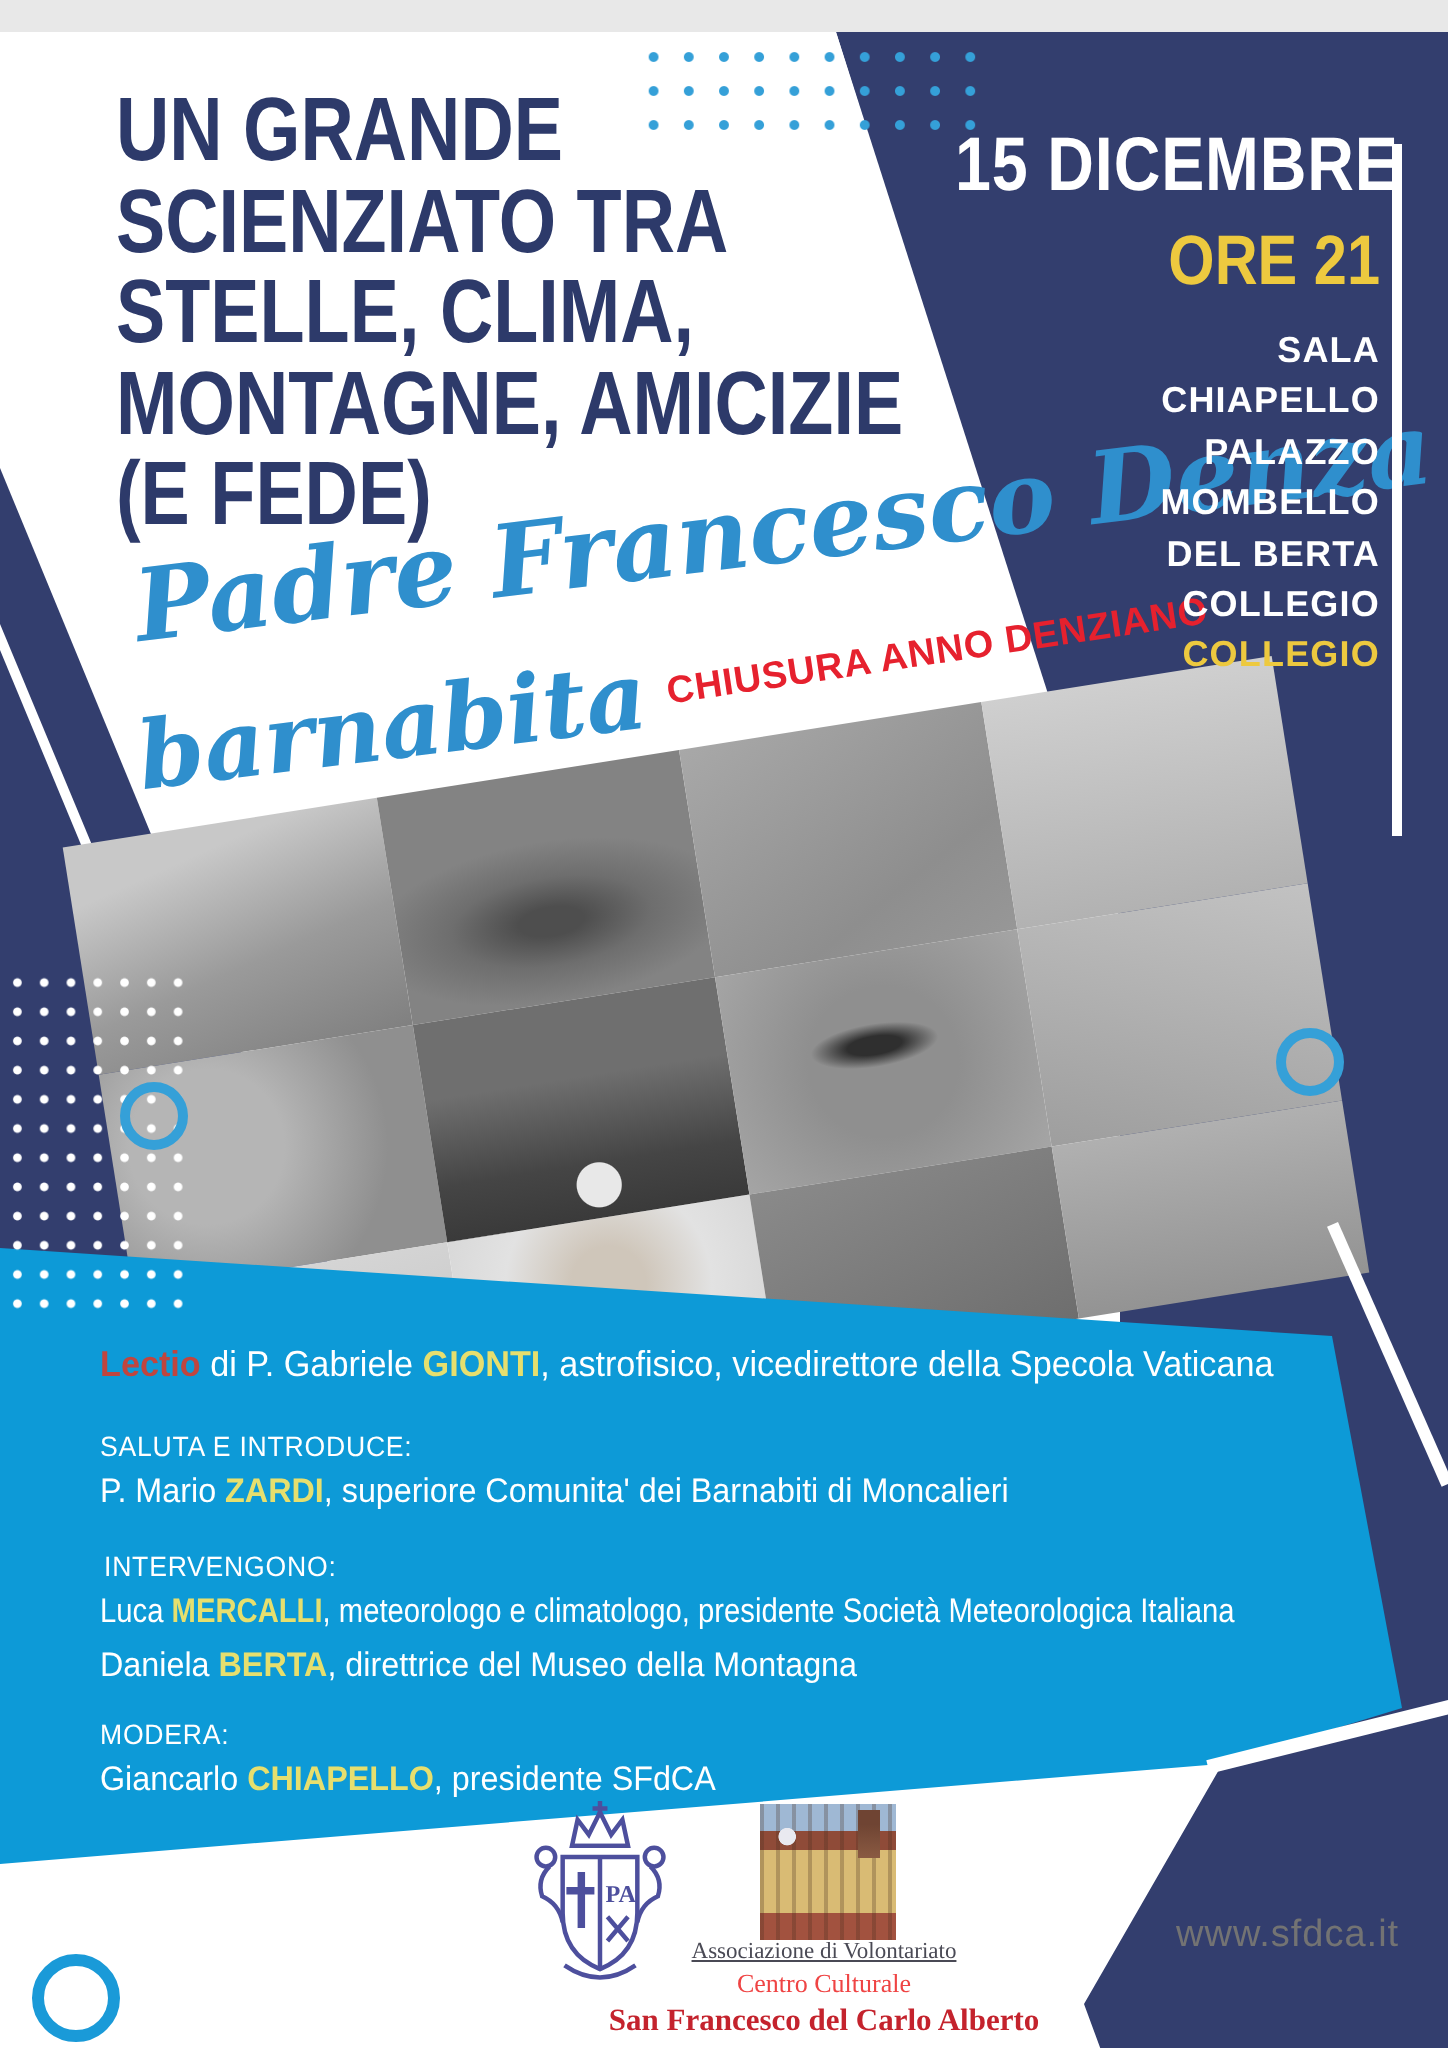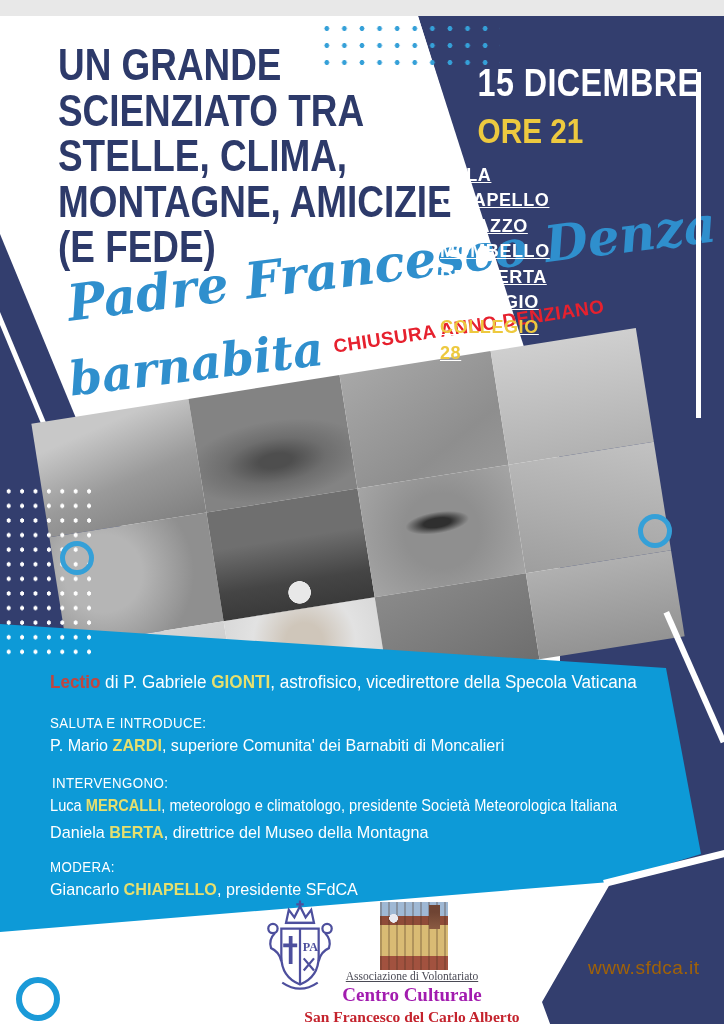--- a/index.html
+++ b/index.html
@@ -32,24 +32,24 @@
   
   .title{left:58px;top:26px;color:var(--title-navy);font-weight:700;font-size:45px;line-height:45.5px;
     letter-spacing:0px;transform:scaleX(.82);transform-origin:left top;white-space:nowrap;}
   .script{color:var(--script-blue);font-family:"DejaVu Serif",serif;font-style:italic;font-weight:700;white-space:nowrap;}
   .script1{left:64px;top:258px;font-size:50px;transform:rotate(-7deg);transform-origin:left top;}
   .script2{left:66px;top:336px;font-size:47px;transform:rotate(-7deg);transform-origin:left top;}
   .chiusura{left:332px;top:320px;color:var(--red-bright);font-weight:700;font-size:19px;letter-spacing:.4px;
     transform:rotate(-8.5deg);transform-origin:left top;white-space:nowrap;}
 
   
-  .panel{right:34px;top:46px;width:250px;color:#fff;}
+  .panel{right:34px;top:46px;width:250px;text-align:right;color:#fff;}
   .p-date{font-size:38px;font-weight:700;letter-spacing:.5px;transform:scaleX(.85);transform-origin:right top;white-space:nowrap;}
   .p-time{font-size:35px;font-weight:700;color:var(--gold);margin-top:6px;transform:scaleX(.85);transform-origin:right top;}
-  .p-venue{margin-top:12px;font-size:18px;font-weight:700;line-height:25.4px;letter-spacing:.6px;text-decoration:underline;}
+  .p-venue{margin-top:12px;font-size:18px;font-weight:700;line-height:25.4px;letter-spacing:.6px;}
   .p-addr{color:var(--gold);}
 
   
   .collage{left:52px;top:358px;width:612px;height:312px;transform:rotate(-9deg);
     display:grid;grid-template-columns:26% 25% 25% 24%;grid-template-rows:37% 35% 28%;}
   .collage div{width:100%;height:100%;}
   .c1{background:linear-gradient(165deg,#c8c8c8 20%,#9a9a9a 60%,#808080);}
   .c2{background:radial-gradient(ellipse 60% 35% at 50% 65%,#4e4e4e 18%,#6e6e6e 55%,#838383);}
   .c3{background:linear-gradient(150deg,#a8a8a8,#8e8e8e 70%,#979797);}
   .c4{background:linear-gradient(180deg,#cfcfcf,#b2b2b2);}
@@ -86,23 +86,23 @@
   
   .crest{left:258px;top:882px;width:84px;height:104px;}
   .building{left:380px;top:886px;width:68px;height:68px;
     background:
       radial-gradient(circle 7px at 20% 24%,#e9e9f0 60%,transparent 65%),
       repeating-linear-gradient(90deg,rgba(70,45,30,.28) 0 2px,transparent 2px 8px),
       linear-gradient(180deg,#9fb8d4 0 20%,#8f4b38 20% 34%,#d9bb74 34% 80%,#a2523f 80%);}
   .btower{right:8px;top:3px;width:11px;height:24px;background:linear-gradient(180deg,#6f4433 0 30%,#8a5a42);}
   .assoc{left:280px;top:954px;width:264px;text-align:center;font-family:"Liberation Serif",serif;}
   .assoc .a1{font-size:11.5px;color:#4a4a55;text-decoration:underline;}
-  .assoc .a2{font-size:19px;font-weight:700;color:#a21caf;margin-top:2px;}
+  .assoc .a2{font-size:13px;font-weight:400;color:#ef4444;margin-top:2px;}
   .assoc .a3{font-size:15.5px;font-weight:700;color:#c4232d;margin-top:2px;}
-  .website{left:588px;top:941px;color:#a16207;font-size:19px;letter-spacing:.5px;}
+  .website{left:588px;top:941px;color:#737373;font-size:19px;letter-spacing:.5px;}
 </style>
 </head>
 <body>
 
 <div class="page">
 
   <div class="abs navy-right"></div>
   <div class="abs white-block"></div>
   <div class="abs navy-wedge"></div>
   <div class="abs wedge-line"></div>
@@ -137,21 +137,20 @@
     <div class="p-date">15 DICEMBRE</div>
     <div class="p-time">ORE 21</div>
     <div class="p-venue">
       <div>SALA</div>
       <div>CHIAPELLO</div>
       <div>PALAZZO</div>
       <div>MOMBELLO</div>
       <div>DEL BERTA</div>
       <div>COLLEGIO</div>
       <div class="p-addr">COLLEGIO</div>
-      <div class="p-addr">28</div>
     </div>
   </div>
   <div class="abs vbar"></div>
   <div class="abs right-line"></div>
 
   <div class="abs band"></div>
   <div class="abs band-text bt-lectio">
     <span class="lectio-word">Lectio</span><span> di P. Gabriele </span><span class="nm">GIONTI</span><span>, astrofisico, vicedirettore della Specola Vaticana</span>
   </div>
   <div class="abs band-text bt-h bt-h1">SALUTA E INTRODUCE:</div>

